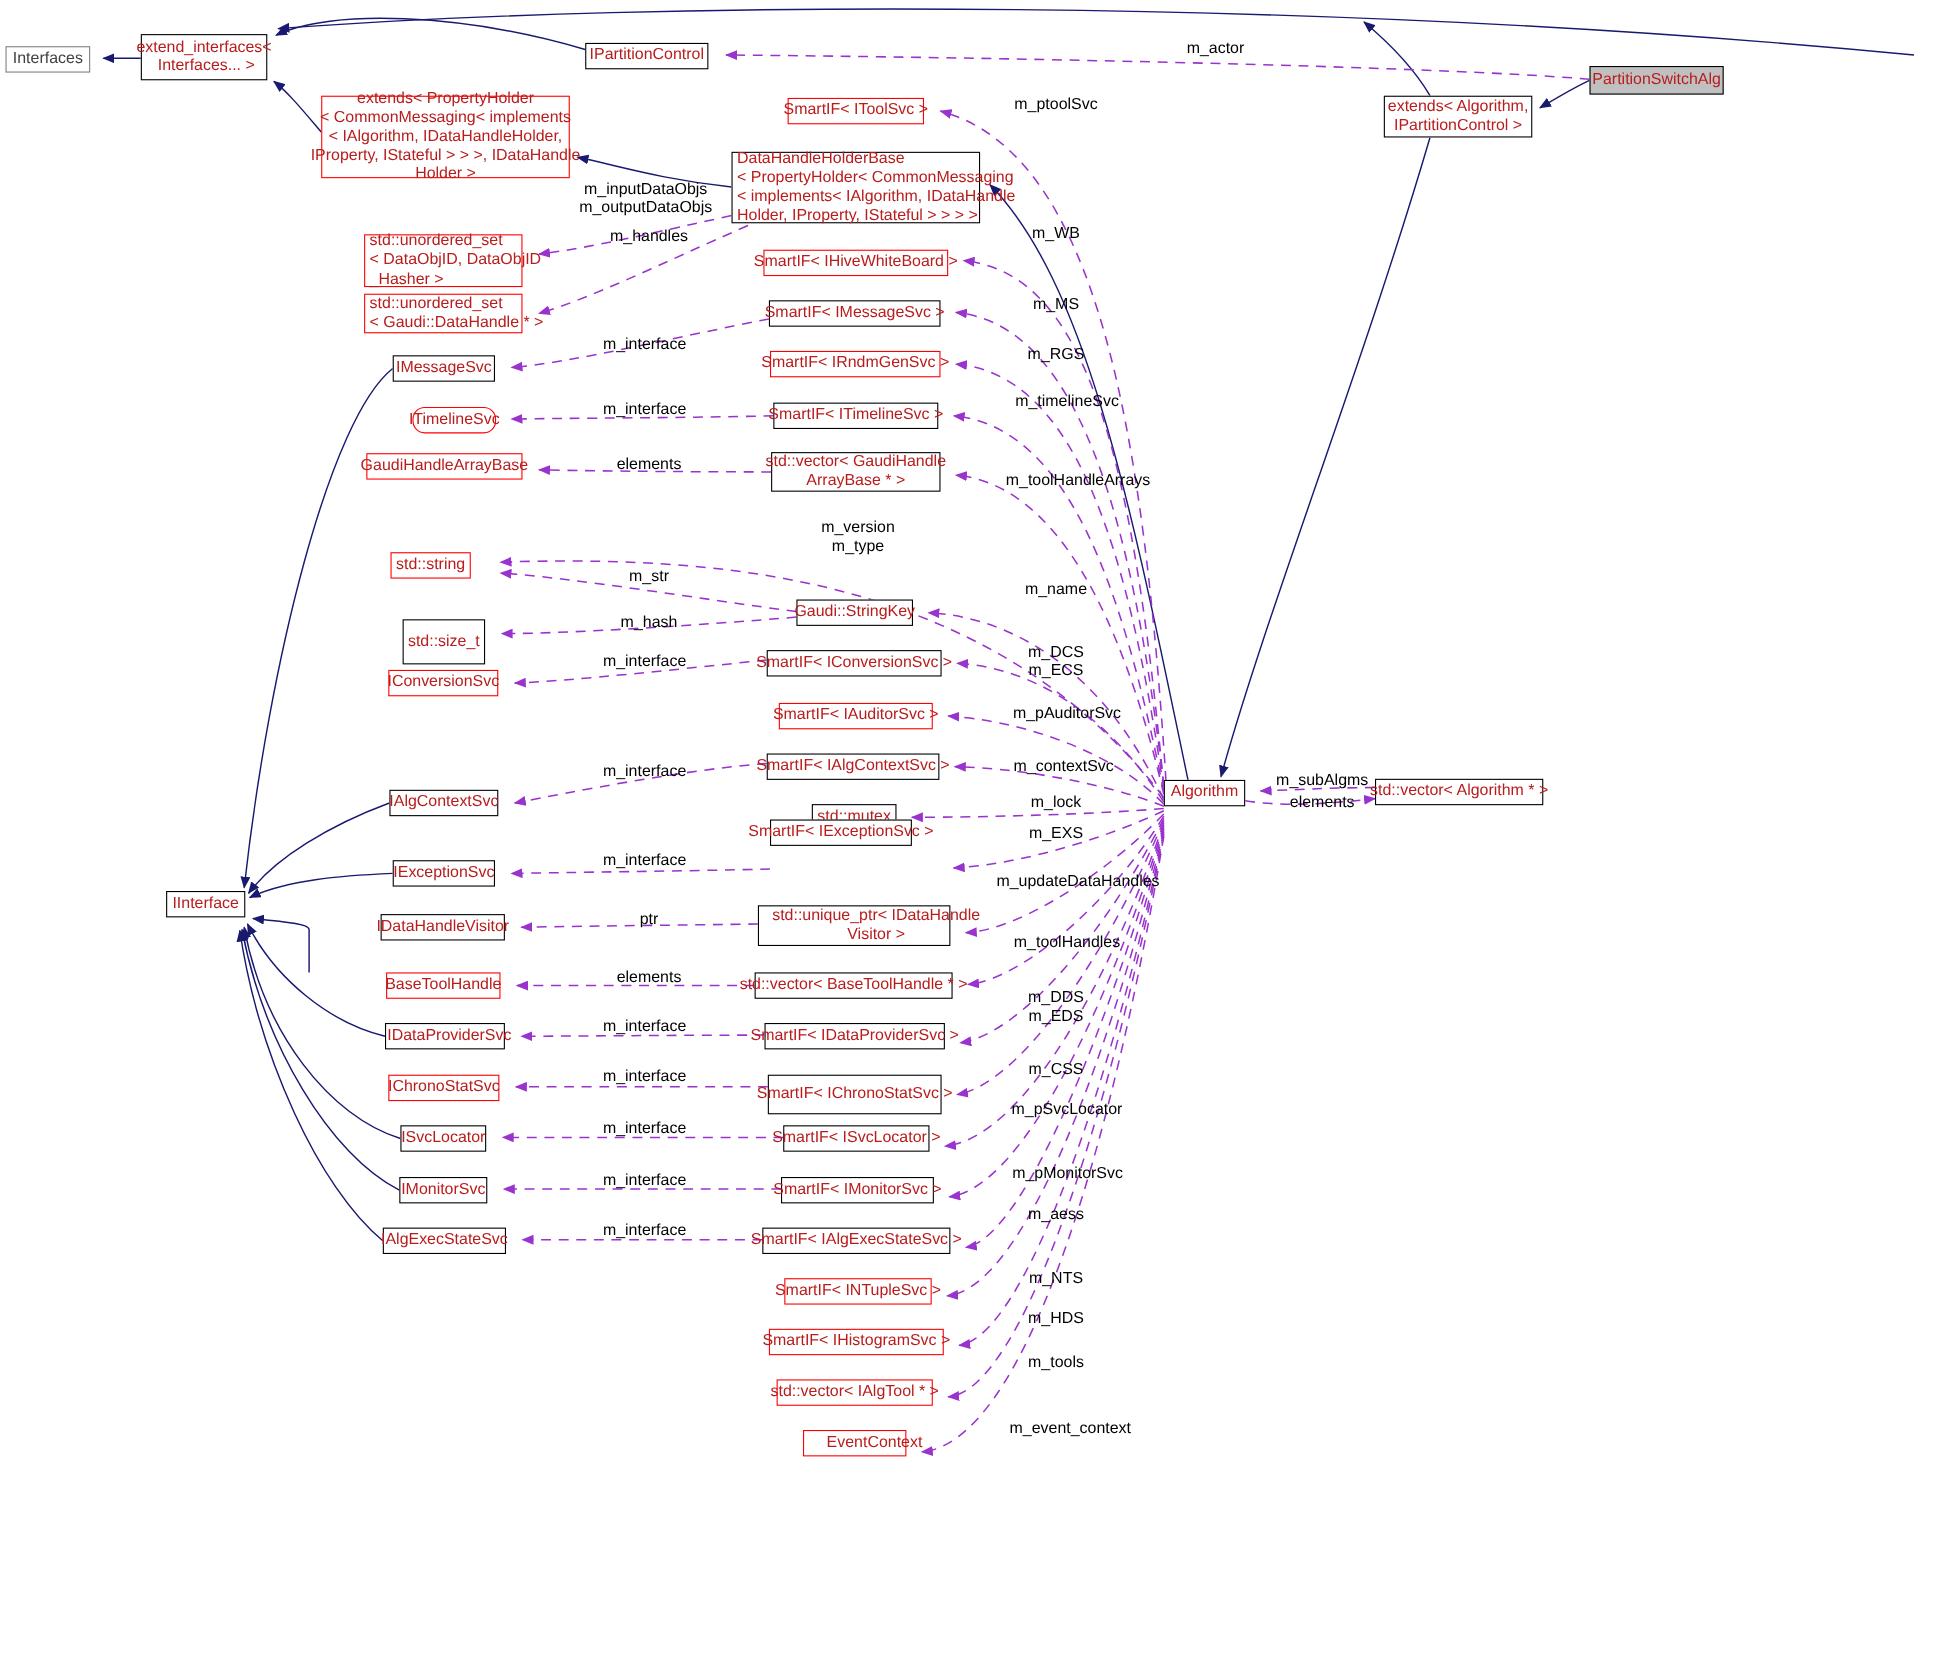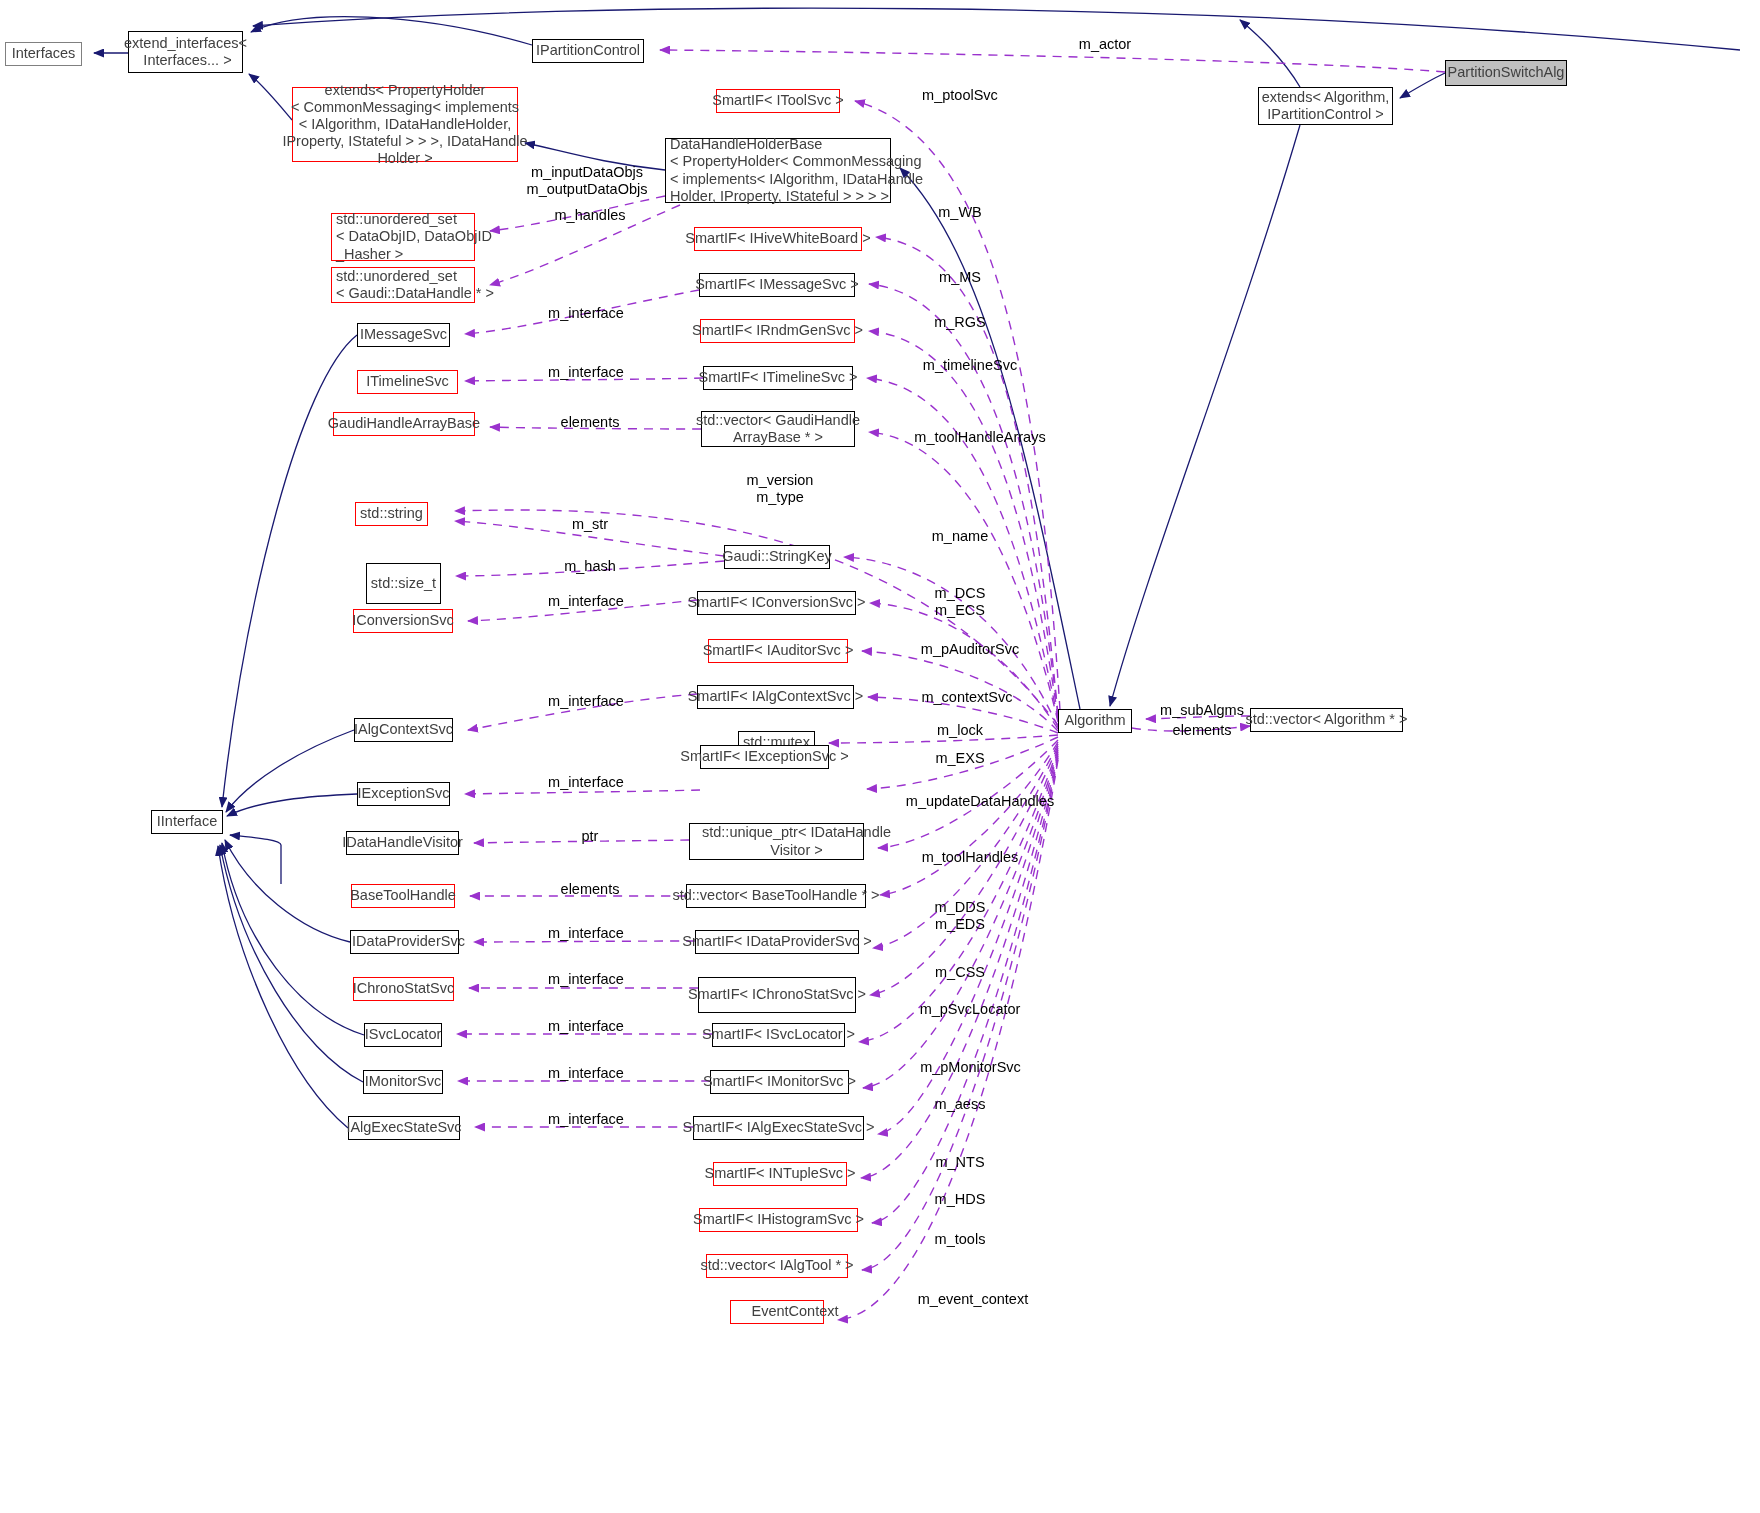--- a/index.html
+++ b/index.html
@@ -26,21 +26,21 @@
     position: absolute;
     box-sizing: border-box;
     background: #ffffff;
     border: 1px solid #000000;
     display: flex;
     align-items: center;
     justify-content: center;
     text-align: center;
     font-size: 14.5px;
     line-height: 1.18;
-    color: #404040;
+    color: #b91c1c;
     white-space: pre;
     padding: 2px 4px;
     z-index: 5;
   }
   .node.red   { border-color: #ff0000; }
   .node.grey  { border-color: #808080; color: #404040; }
   .node.root  { background: #c0c0c0; border-color: #000000; }
   .node.left-align { justify-content: flex-start; text-align: left; }
 
   .edge-label {
@@ -214,21 +214,21 @@
 Holder, IProperty, IStateful &gt; &gt; &gt; &gt;</div>
       <div class="node red left-align" style="left: 331px; top: 213px; width: 144px; height: 48px;">std::unordered_set
 &lt; DataObjID, DataObjID
 _Hasher &gt;</div>
       <div class="node red" style="left: 694px; top: 227px; width: 168px; height: 24px;">SmartIF&lt; IHiveWhiteBoard &gt;</div>
       <div class="node red left-align" style="left: 331px; top: 267px; width: 144px; height: 36px;">std::unordered_set
 &lt; Gaudi::DataHandle * &gt;</div>
       <div class="node" style="left: 699px; top: 273px; width: 156px; height: 24px;">SmartIF&lt; IMessageSvc &gt;</div>
       <div class="node" style="left: 357px; top: 323px; width: 93px; height: 24px;">IMessageSvc</div>
       <div class="node red" style="left: 700px; top: 319px; width: 155px; height: 24px;">SmartIF&lt; IRndmGenSvc &gt;</div>
-      <div class="node red" style="left: 357px; top: 370px; width: 101px; height: 24px;">ITimelineSvc</div>
+      <div class="node red" style="left: 375px; top: 370px; width: 76px; height: 24px; border-radius: 11px;">ITimelineSvc</div>
       <div class="node" style="left: 703px; top: 366px; width: 150px; height: 24px;">SmartIF&lt; ITimelineSvc &gt;</div>
       <div class="node red" style="left: 333px; top: 412px; width: 142px; height: 24px;">GaudiHandleArrayBase</div>
       <div class="node" style="left: 701px; top: 411px; width: 154px; height: 36px;">std::vector&lt; GaudiHandle
 ArrayBase * &gt;</div>
       <div class="node red" style="left: 355px; top: 502px; width: 73px; height: 24px;">std::string</div>
       <div class="node" style="left: 724px; top: 545px; width: 106px; height: 24px;">Gaudi::StringKey</div>
       <div class="node" style="left: 366px; top: 563px; width: 75px; height: 41px;">std::size_t</div>
       <div class="node red" style="left: 353px; top: 609px; width: 100px; height: 24px;">IConversionSvc</div>
       <div class="node" style="left: 697px; top: 591px; width: 159px; height: 24px;">SmartIF&lt; IConversionSvc &gt;</div>
       <div class="node red" style="left: 708px; top: 639px; width: 140px; height: 24px;">SmartIF&lt; IAuditorSvc &gt;</div>

